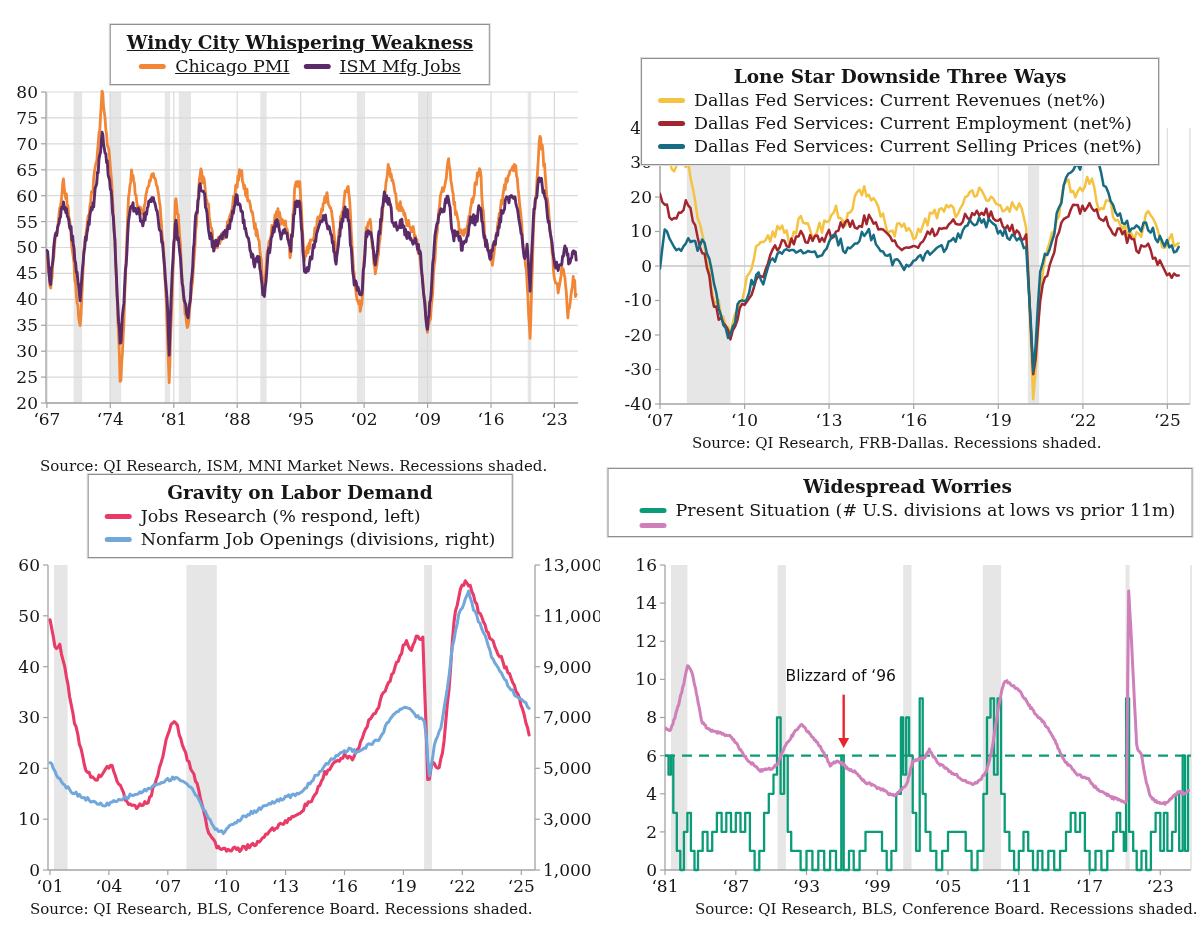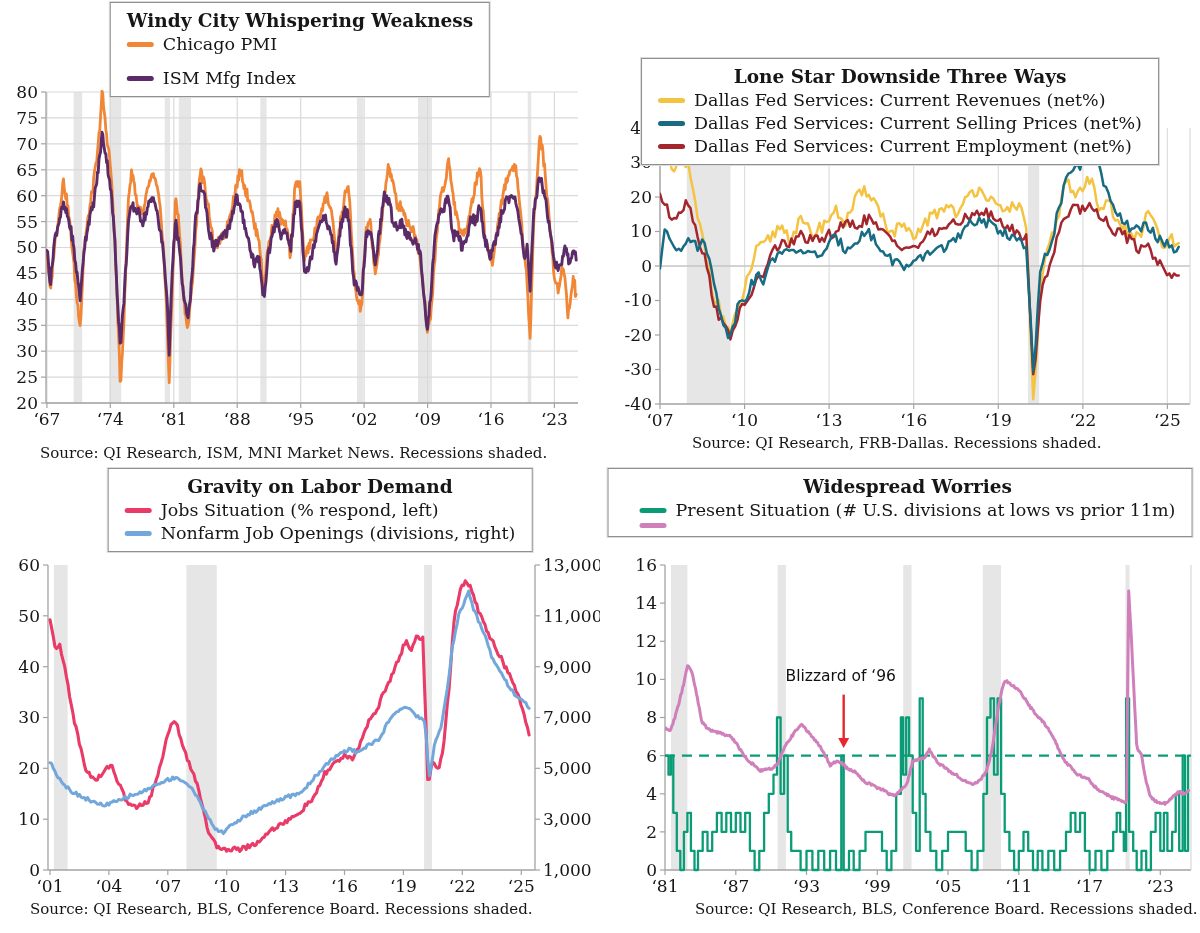--- a/index.html
+++ b/index.html
@@ -4,21 +4,21 @@
 <style>
   html,body{margin:0;padding:0;width:1200px;height:933px;overflow:hidden;background:#ffffff;
     font-family:"DejaVu Serif","Liberation Serif",serif;color:#161616;}
   .grid{display:grid;grid-template-columns:600px 600px;grid-template-rows:466px 467px;width:1200px;height:933px;}
   .panel{position:relative;background:#fff;}
   svg.plot{position:absolute;left:0;top:0;width:600px;display:block;}
   .titlebox{position:absolute;left:50%;transform:translateX(-50%);background:#fff;
     border:1.5px solid #8f8f8f;box-shadow:0 0 0 1px #dcdcdc;padding:7px 16px 8px;z-index:2;}
   .title{font-weight:bold;font-size:18.5px;text-align:center;white-space:nowrap;margin-bottom:3px;}
   .legend{display:flex;}
-  .legend.row{flex-direction:column;justify-content:center;gap:14px;}
+  .legend.row{flex-direction:row;justify-content:center;gap:14px;}
   .legend.column{flex-direction:column;align-items:flex-start;gap:3px;justify-content:center;}
   .lg{display:flex;align-items:center;gap:9px;font-size:17.5px;white-space:nowrap;}
   .sw{width:27px;height:5px;border-radius:2.5px;flex:none;}
   .src{position:absolute;font-size:15px;white-space:nowrap;z-index:1;}
   .tick{font-size:17px;fill:#161616;font-family:"DejaVu Serif","Liberation Serif",serif;}
   .anno{font-size:15.5px;fill:#111;font-family:"DejaVu Sans","Liberation Sans",sans-serif;}
 </style>
 </head>
 <body>
 
@@ -105,34 +105,34 @@
         <defs>
           <clipPath id="cp0">
             <rect x="46" y="90" width="532" height="315"></rect>
           </clipPath>
         </defs>
         <g clip-path="url(#cp0)">
           <path d="M46.9,255.1L47.7,262.2L48.4,272.1L49.2,274.4L49.9,286.0L50.7,288.0L51.4,280.6L52.2,276.7L52.9,259.5L53.7,257.9L54.5,247.7L55.2,237.8L56.0,233.7L56.7,233.7L57.5,229.2L58.2,222.6L59.0,214.1L59.7,208.6L60.5,205.5L61.3,200.8L62.0,193.6L62.8,182.5L63.5,178.8L64.3,189.3L65.0,193.8L65.8,198.9L66.5,194.0L67.3,207.8L68.0,205.6L68.8,216.8L69.6,219.9L70.3,226.0L71.1,236.4L71.8,246.9L72.6,252.0L73.3,257.5L74.1,263.7L74.8,280.5L75.6,283.6L76.4,295.5L77.1,302.8L77.9,305.1L78.6,316.6L79.4,322.2L80.1,325.7L80.9,316.7L81.6,301.6L82.4,284.7L83.1,268.2L83.9,249.8L84.7,245.4L85.4,238.1L86.2,232.0L86.9,226.9L87.7,219.0L88.4,215.3L89.2,216.3L89.9,205.9L90.7,201.7L91.5,191.6L92.2,193.0L93.0,191.1L93.7,177.2L94.5,171.3L95.2,167.2L96.0,162.7L96.7,162.2L97.5,151.8L98.2,143.3L99.0,132.5L99.8,130.2L100.5,117.0L101.3,104.5L102.0,91.0L102.8,93.6L103.5,106.5L104.3,112.6L105.0,117.5L105.8,129.2L106.6,134.4L107.3,145.2L108.1,146.8L108.8,149.5L109.6,157.3L110.3,166.3L111.1,175.3L111.8,183.7L112.6,200.1L113.3,212.3L114.1,229.2L114.9,238.9L115.6,262.4L116.4,278.9L117.1,295.9L117.9,322.4L118.6,335.0L119.4,355.8L120.1,381.4L120.9,380.6L121.7,362.7L122.4,353.4L123.2,336.3L123.9,323.9L124.7,295.7L125.4,280.9L126.2,255.8L126.9,238.0L127.7,216.3L128.5,197.8L129.2,193.0L130.0,185.2L130.7,182.2L131.5,169.8L132.2,175.6L133.0,175.4L133.7,180.8L134.5,183.8L135.2,194.7L136.0,194.8L136.8,202.2L137.5,207.6L138.3,206.1L139.0,206.9L139.8,215.2L140.5,207.4L141.3,210.8L142.0,213.4L142.8,214.0L143.6,210.4L144.3,206.0L145.1,203.3L145.8,195.5L146.6,192.2L147.3,188.2L148.1,187.0L148.8,185.8L149.6,180.3L150.3,181.1L151.1,176.9L151.9,174.1L152.6,174.7L153.4,173.6L154.1,178.0L154.9,178.2L155.6,180.0L156.4,185.2L157.1,185.9L157.9,190.4L158.7,195.2L159.4,201.6L160.2,206.8L160.9,216.3L161.7,227.8L162.4,237.6L163.2,244.0L163.9,255.4L164.7,274.4L165.4,285.5L166.2,299.9L167.0,321.5L167.7,342.3L168.5,364.4L169.2,382.8L170.0,360.0L170.7,332.8L171.5,314.3L172.2,294.4L173.0,268.8L173.8,251.8L174.5,230.1L175.3,201.9L176.0,198.6L176.8,206.9L177.5,213.9L178.3,214.8L179.0,226.3L179.8,238.0L180.5,245.5L181.3,266.8L182.1,277.9L182.8,285.3L183.6,300.0L184.3,300.9L185.1,314.4L185.8,315.2L186.6,323.6L187.3,327.6L188.1,325.4L188.9,319.3L189.6,309.5L190.4,300.8L191.1,294.3L191.9,286.0L192.6,281.9L193.4,267.6L194.1,257.8L194.9,248.0L195.6,231.4L196.4,225.4L197.2,210.5L197.9,206.9L198.7,189.8L199.4,179.3L200.2,174.8L200.9,168.9L201.7,171.4L202.4,182.9L203.2,176.7L204.0,178.6L204.7,183.5L205.5,193.5L206.2,199.0L207.0,201.2L207.7,205.0L208.5,203.9L209.2,216.2L210.0,221.7L210.7,226.7L211.5,228.0L212.3,231.1L213.0,246.1L213.8,250.6L214.5,244.7L215.3,240.6L216.0,240.7L216.8,247.5L217.5,247.7L218.3,237.4L219.1,237.2L219.8,243.6L220.6,239.8L221.3,233.7L222.1,233.4L222.8,233.1L223.6,238.7L224.3,235.8L225.1,230.4L225.9,234.2L226.6,232.2L227.4,221.7L228.1,226.3L228.9,219.5L229.6,216.5L230.4,214.5L231.1,212.8L231.9,209.5L232.6,206.3L233.4,196.5L234.2,197.3L234.9,196.1L235.7,185.5L236.4,184.8L237.2,187.2L237.9,176.0L238.7,180.1L239.4,169.6L240.2,175.6L241.0,171.1L241.7,170.4L242.5,181.5L243.2,183.2L244.0,188.8L244.7,185.3L245.5,194.8L246.2,196.3L247.0,189.2L247.7,200.8L248.5,200.5L249.3,200.6L250.0,203.3L250.8,208.7L251.5,212.0L252.3,211.7L253.0,216.2L253.8,222.6L254.5,228.7L255.3,223.6L256.1,235.5L256.8,229.3L257.6,235.1L258.3,239.2L259.1,241.0L259.8,249.7L260.6,257.1L261.3,259.3L262.1,275.3L262.8,280.4L263.6,288.0L264.4,282.0L265.1,278.1L265.9,270.2L266.6,257.7L267.4,250.6L268.1,249.9L268.9,241.6L269.6,240.3L270.4,240.3L271.2,234.6L271.9,225.3L272.7,231.4L273.4,227.0L274.2,226.1L274.9,214.8L275.7,218.0L276.4,212.0L277.2,215.2L277.9,208.6L278.7,216.8L279.5,212.3L280.2,216.4L281.0,224.3L281.7,219.0L282.5,220.0L283.2,220.7L284.0,225.1L284.7,222.0L285.5,220.9L286.3,231.2L287.0,228.6L287.8,232.7L288.5,241.0L289.3,244.5L290.0,257.8L290.8,253.4L291.5,240.6L292.3,235.5L293.0,213.6L293.8,208.6L294.6,188.7L295.3,185.1L296.1,182.0L296.8,186.4L297.6,181.3L298.3,182.2L299.1,186.9L299.8,181.6L300.6,196.8L301.4,208.2L302.1,223.1L302.9,237.0L303.6,249.2L304.4,260.3L305.1,251.7L305.9,256.2L306.6,251.0L307.4,246.7L308.1,252.9L308.9,243.5L309.7,248.5L310.4,239.8L311.2,240.2L311.9,239.9L312.7,239.8L313.4,240.1L314.2,235.4L314.9,228.0L315.7,229.8L316.5,230.0L317.2,220.2L318.0,216.9L318.7,217.6L319.5,219.0L320.2,215.5L321.0,213.1L321.7,208.7L322.5,210.7L323.2,203.5L324.0,203.2L324.8,196.8L325.5,202.6L326.3,195.9L327.0,192.6L327.8,199.1L328.5,204.6L329.3,205.7L330.0,207.9L330.8,208.0L331.6,211.6L332.3,217.8L333.1,222.5L333.8,231.0L334.6,239.3L335.3,249.1L336.1,260.4L336.8,250.7L337.6,245.9L338.4,238.2L339.1,229.7L339.9,231.8L340.6,216.5L341.4,219.5L342.1,211.9L342.9,211.9L343.6,205.9L344.4,197.1L345.1,190.9L345.9,191.4L346.7,191.8L347.4,187.5L348.2,186.4L348.9,194.1L349.7,201.0L350.4,213.2L351.2,231.4L351.9,242.5L352.7,255.1L353.5,268.7L354.2,273.3L355.0,285.4L355.7,289.4L356.5,296.0L357.2,300.5L358.0,300.7L358.7,303.9L359.5,300.5L360.2,311.3L361.0,306.2L361.8,304.3L362.5,293.5L363.3,272.7L364.0,261.3L364.8,253.3L365.5,241.1L366.3,227.4L367.0,229.5L367.8,224.5L368.6,222.2L369.3,222.6L370.1,219.3L370.8,224.1L371.6,237.8L372.3,247.7L373.1,249.1L373.8,263.4L374.6,266.5L375.3,273.8L376.1,268.6L376.9,264.8L377.6,257.5L378.4,254.9L379.1,244.7L379.9,239.8L380.6,233.1L381.4,224.8L382.1,218.9L382.9,207.4L383.7,200.1L384.4,195.1L385.2,192.3L385.9,183.2L386.7,178.9L387.4,174.2L388.2,164.4L388.9,168.8L389.7,168.4L390.4,176.9L391.2,174.1L392.0,180.9L392.7,180.0L393.5,183.6L394.2,187.7L395.0,192.7L395.7,193.7L396.5,202.2L397.2,208.7L398.0,205.4L398.8,210.5L399.5,204.0L400.3,201.6L401.0,210.6L401.8,207.3L402.5,209.6L403.3,210.2L404.0,215.2L404.8,213.4L405.5,217.3L406.3,222.1L407.1,225.7L407.8,225.5L408.6,220.3L409.3,226.3L410.1,226.9L410.8,229.8L411.6,231.8L412.3,230.5L413.1,226.5L413.9,230.9L414.6,238.8L415.4,235.7L416.1,239.3L416.9,239.5L417.6,250.1L418.4,253.3L419.1,251.1L419.9,257.2L420.6,262.5L421.4,272.7L422.2,275.5L422.9,280.9L423.7,293.7L424.4,298.7L425.2,301.8L425.9,315.1L426.7,324.5L427.4,332.4L428.2,326.7L429.0,323.4L429.7,319.1L430.5,319.3L431.2,307.7L432.0,299.9L432.7,293.1L433.5,273.2L434.2,265.3L435.0,260.2L435.8,244.2L436.5,236.4L437.3,231.5L438.0,220.1L438.8,210.3L439.5,207.3L440.3,196.6L441.0,193.5L441.8,191.2L442.5,187.6L443.3,191.3L444.1,188.4L444.8,185.8L445.6,181.1L446.3,178.1L447.1,168.2L447.8,162.3L448.6,158.7L449.3,166.6L450.1,170.0L450.9,180.8L451.6,184.2L452.4,190.2L453.1,193.7L453.9,204.5L454.6,202.1L455.4,214.5L456.1,211.4L456.9,214.4L457.6,218.7L458.4,221.7L459.2,231.6L459.9,232.7L460.7,229.7L461.4,230.4L462.2,234.3L462.9,230.8L463.7,235.4L464.4,229.5L465.2,230.9L466.0,232.7L466.7,228.6L467.5,226.0L468.2,221.0L469.0,216.0L469.7,215.8L470.5,208.4L471.2,204.9L472.0,198.8L472.7,202.4L473.5,197.2L474.3,194.8L475.0,183.2L475.8,182.3L476.5,184.5L477.3,172.8L478.0,176.5L478.8,173.2L479.5,168.6L480.3,170.6L481.1,177.2L481.8,196.4L482.6,207.6L483.3,211.1L484.1,224.4L484.8,239.8L485.6,242.8L486.3,242.7L487.1,244.4L487.8,250.1L488.6,249.9L489.4,252.8L490.1,250.3L490.9,257.4L491.6,260.9L492.4,265.3L493.1,259.6L493.9,254.3L494.6,247.6L495.4,242.0L496.2,235.6L496.9,234.3L497.7,223.8L498.4,221.0L499.2,213.5L499.9,217.0L500.7,205.9L501.4,200.2L502.2,204.1L502.9,195.0L503.7,190.6L504.5,184.7L505.2,189.5L506.0,178.6L506.7,182.6L507.5,181.1L508.2,175.6L509.0,175.6L509.7,171.6L510.5,170.3L511.3,170.0L512.0,168.7L512.8,166.5L513.5,170.9L514.3,164.4L515.0,169.1L515.8,165.7L516.5,176.1L517.3,178.2L518.0,188.2L518.8,195.0L519.6,204.0L520.3,209.7L521.1,217.9L521.8,224.5L522.6,239.6L523.3,248.8L524.1,248.7L524.8,257.9L525.6,265.8L526.4,270.5L527.1,283.8L527.9,297.1L528.6,314.0L529.4,326.2L530.1,338.4L530.9,315.6L531.6,289.6L532.4,265.6L533.2,236.3L533.9,219.3L534.7,206.5L535.4,197.8L536.2,195.0L536.9,182.0L537.7,169.3L538.4,157.5L539.2,142.1L539.9,136.4L540.7,137.9L541.5,149.2L542.2,144.8L543.0,152.0L543.7,166.1L544.5,163.7L545.2,174.3L546.0,185.3L546.7,196.3L547.5,198.7L548.3,206.2L549.0,215.7L549.8,227.5L550.5,233.5L551.3,238.6L552.0,251.8L552.8,256.1L553.5,271.0L554.3,277.7L555.0,281.0L555.8,283.2L556.6,283.3L557.3,283.3L558.1,293.0L558.8,288.6L559.6,284.9L560.3,280.3L561.1,275.7L561.8,266.1L562.6,270.9L563.4,269.3L564.1,274.4L564.9,277.5L565.6,285.6L566.4,293.3L567.1,306.1L567.9,317.9L568.6,308.2L569.4,308.3L570.1,303.8L570.9,295.9L571.7,289.7L572.4,286.5L573.2,276.4L573.9,282.8L574.7,280.4L575.4,296.5L576.2,294.4" fill="none" stroke="#F08636" stroke-width="2.8" stroke-linejoin="round" stroke-linecap="round"></path>
           <path d="M46.9,250.5L47.7,251.7L48.4,262.2L49.2,275.0L49.9,281.8L50.7,284.5L51.4,268.5L52.2,265.5L52.9,261.3L53.7,247.5L54.5,240.1L55.2,235.0L56.0,232.7L56.7,235.6L57.5,227.9L58.2,225.2L59.0,223.2L59.7,218.3L60.5,217.1L61.3,208.7L62.0,206.9L62.8,208.3L63.5,202.0L64.3,209.2L65.0,207.2L65.8,212.5L66.5,208.7L67.3,216.3L68.0,217.2L68.8,220.6L69.6,227.4L70.3,229.1L71.1,226.6L71.8,240.2L72.6,236.0L73.3,244.0L74.1,249.1L74.8,260.1L75.6,262.9L76.4,272.6L77.1,272.3L77.9,281.5L78.6,285.5L79.4,293.7L80.1,300.7L80.9,289.1L81.6,280.3L82.4,269.3L83.1,262.9L83.9,252.7L84.7,247.7L85.4,237.2L86.2,240.3L86.9,233.2L87.7,229.1L88.4,221.8L89.2,224.6L89.9,215.0L90.7,211.0L91.5,207.2L92.2,209.9L93.0,202.8L93.7,206.9L94.5,196.0L95.2,187.9L96.0,186.0L96.7,183.7L97.5,172.2L98.2,172.7L99.0,159.0L99.8,154.4L100.5,152.5L101.3,141.2L102.0,132.3L102.8,134.4L103.5,143.8L104.3,148.4L105.0,152.9L105.8,153.7L106.6,162.7L107.3,160.7L108.1,174.6L108.8,177.5L109.6,179.9L110.3,189.0L111.1,190.5L111.8,198.8L112.6,213.2L113.3,216.6L114.1,230.6L114.9,240.4L115.6,259.6L116.4,276.4L117.1,294.1L117.9,307.3L118.6,321.9L119.4,328.0L120.1,343.2L120.9,342.6L121.7,327.9L122.4,315.7L123.2,308.1L123.9,303.4L124.7,284.4L125.4,270.2L126.2,263.7L126.9,252.3L127.7,234.4L128.5,221.5L129.2,216.5L130.0,211.1L130.7,207.2L131.5,206.0L132.2,207.2L133.0,202.7L133.7,211.2L134.5,209.0L135.2,208.3L136.0,211.1L136.8,213.9L137.5,212.3L138.3,208.2L139.0,209.4L139.8,214.4L140.5,221.0L141.3,221.9L142.0,221.3L142.8,225.9L143.6,221.5L144.3,213.7L145.1,220.0L145.8,212.3L146.6,214.4L147.3,208.0L148.1,206.6L148.8,201.3L149.6,201.5L150.3,199.8L151.1,201.6L151.9,197.6L152.6,198.1L153.4,197.7L154.1,201.8L154.9,203.1L155.6,206.4L156.4,210.2L157.1,210.9L157.9,216.2L158.7,224.3L159.4,229.8L160.2,230.6L160.9,231.8L161.7,242.4L162.4,242.1L163.2,251.1L163.9,259.4L164.7,268.1L165.4,279.4L166.2,288.1L167.0,298.9L167.7,310.9L168.5,337.1L169.2,355.2L170.0,330.8L170.7,309.1L171.5,289.3L172.2,271.7L173.0,259.1L173.8,242.6L174.5,238.2L175.3,224.0L176.0,220.2L176.8,228.2L177.5,239.8L178.3,237.6L179.0,244.9L179.8,252.6L180.5,257.9L181.3,270.7L182.1,283.7L182.8,286.3L183.6,294.9L184.3,300.2L185.1,302.8L185.8,304.5L186.6,313.3L187.3,315.9L188.1,317.8L188.9,309.1L189.6,304.1L190.4,299.2L191.1,283.5L191.9,276.3L192.6,268.7L193.4,248.8L194.1,243.5L194.9,226.5L195.6,215.6L196.4,212.4L197.2,212.8L197.9,200.4L198.7,198.2L199.4,186.0L200.2,183.7L200.9,190.5L201.7,190.9L202.4,191.3L203.2,191.2L204.0,192.6L204.7,194.5L205.5,207.5L206.2,208.6L207.0,212.9L207.7,221.8L208.5,229.7L209.2,234.0L210.0,238.8L210.7,233.2L211.5,236.3L212.3,247.0L213.0,241.0L213.8,251.1L214.5,246.8L215.3,246.0L216.0,240.2L216.8,245.7L217.5,245.7L218.3,242.4L219.1,238.7L219.8,237.4L220.6,236.3L221.3,235.6L222.1,239.0L222.8,234.0L223.6,232.2L224.3,233.8L225.1,230.6L225.9,237.2L226.6,237.1L227.4,229.2L228.1,225.7L228.9,226.2L229.6,228.6L230.4,219.6L231.1,221.2L231.9,217.1L232.6,210.9L233.4,213.4L234.2,207.1L234.9,205.2L235.7,197.3L236.4,194.7L237.2,195.3L237.9,204.6L238.7,203.6L239.4,203.6L240.2,205.1L241.0,211.4L241.7,210.9L242.5,212.0L243.2,222.9L244.0,220.0L244.7,228.9L245.5,228.0L246.2,232.9L247.0,236.5L247.7,237.4L248.5,238.4L249.3,243.3L250.0,250.1L250.8,252.1L251.5,257.2L252.3,253.8L253.0,255.2L253.8,264.1L254.5,267.0L255.3,262.2L256.1,258.8L256.8,257.7L257.6,256.3L258.3,262.1L259.1,256.9L259.8,268.2L260.6,271.9L261.3,279.1L262.1,284.8L262.8,294.9L263.6,293.6L264.4,296.4L265.1,287.8L265.9,282.1L266.6,273.1L267.4,262.3L268.1,252.7L268.9,248.0L269.6,252.7L270.4,246.2L271.2,237.7L271.9,236.6L272.7,232.9L273.4,227.1L274.2,232.1L274.9,225.7L275.7,220.6L276.4,226.3L277.2,219.5L277.9,221.3L278.7,225.7L279.5,231.1L280.2,233.4L281.0,239.1L281.7,234.5L282.5,233.8L283.2,230.5L284.0,232.8L284.7,229.3L285.5,233.1L286.3,233.0L287.0,232.9L287.8,239.5L288.5,240.4L289.3,244.9L290.0,245.2L290.8,251.4L291.5,234.7L292.3,236.4L293.0,228.8L293.8,214.8L294.6,214.0L295.3,202.2L296.1,206.7L296.8,201.0L297.6,206.5L298.3,201.6L299.1,201.1L299.8,202.8L300.6,214.8L301.4,227.9L302.1,233.2L302.9,251.5L303.6,257.9L304.4,271.5L305.1,272.1L305.9,272.5L306.6,269.9L307.4,267.6L308.1,271.1L308.9,268.5L309.7,261.7L310.4,256.9L311.2,257.9L311.9,258.9L312.7,250.2L313.4,244.8L314.2,247.6L314.9,240.7L315.7,241.8L316.5,234.2L317.2,231.8L318.0,229.1L318.7,226.8L319.5,224.6L320.2,221.1L321.0,221.2L321.7,221.8L322.5,220.9L323.2,215.8L324.0,219.5L324.8,215.7L325.5,215.1L326.3,222.8L327.0,224.5L327.8,228.9L328.5,226.1L329.3,227.0L330.0,230.3L330.8,234.5L331.6,234.9L332.3,243.0L333.1,241.6L333.8,252.0L334.6,252.3L335.3,260.9L336.1,264.2L336.8,256.0L337.6,250.6L338.4,244.8L339.1,236.9L339.9,236.1L340.6,222.5L341.4,228.0L342.1,218.9L342.9,221.3L343.6,212.2L344.4,210.6L345.1,206.9L345.9,217.0L346.7,210.4L347.4,209.6L348.2,220.8L348.9,220.1L349.7,231.0L350.4,245.0L351.2,247.4L351.9,257.3L352.7,271.5L353.5,276.5L354.2,285.0L355.0,280.6L355.7,281.0L356.5,283.5L357.2,290.4L358.0,287.2L358.7,289.7L359.5,294.0L360.2,294.8L361.0,294.9L361.8,294.3L362.5,287.5L363.3,269.8L364.0,266.9L364.8,256.7L365.5,243.0L366.3,232.3L367.0,236.7L367.8,230.7L368.6,231.0L369.3,233.4L370.1,234.2L370.8,232.4L371.6,236.6L372.3,241.1L373.1,247.5L373.8,254.2L374.6,261.3L375.3,264.9L376.1,258.3L376.9,254.0L377.6,249.4L378.4,235.5L379.1,231.1L379.9,233.8L380.6,219.2L381.4,220.7L382.1,208.1L382.9,206.1L383.7,197.6L384.4,191.9L385.2,199.1L385.9,201.3L386.7,195.7L387.4,202.2L388.2,204.3L388.9,198.5L389.7,202.9L390.4,204.6L391.2,208.1L392.0,221.5L392.7,222.7L393.5,223.3L394.2,226.4L395.0,222.8L395.7,222.6L396.5,226.6L397.2,230.1L398.0,227.0L398.8,227.9L399.5,227.1L400.3,220.4L401.0,227.7L401.8,219.1L402.5,225.7L403.3,227.5L404.0,226.1L404.8,234.9L405.5,229.1L406.3,236.2L407.1,238.4L407.8,232.3L408.6,235.3L409.3,232.9L410.1,239.3L410.8,238.3L411.6,240.4L412.3,241.9L413.1,244.2L413.9,242.3L414.6,240.1L415.4,238.3L416.1,242.6L416.9,245.1L417.6,249.2L418.4,244.4L419.1,253.5L419.9,250.8L420.6,253.5L421.4,268.1L422.2,276.8L422.9,285.8L423.7,294.2L424.4,299.7L425.2,309.1L425.9,319.2L426.7,326.0L427.4,329.4L428.2,318.7L429.0,315.9L429.7,302.3L430.5,300.1L431.2,292.0L432.0,278.0L432.7,263.6L433.5,257.7L434.2,246.1L435.0,235.0L435.8,230.4L436.5,225.9L437.3,222.8L438.0,222.8L438.8,214.5L439.5,214.6L440.3,210.4L441.0,208.8L441.8,209.2L442.5,212.1L443.3,210.8L444.1,211.4L444.8,204.3L445.6,199.0L446.3,202.9L447.1,196.2L447.8,196.3L448.6,199.8L449.3,204.8L450.1,207.2L450.9,220.1L451.6,228.4L452.4,231.5L453.1,234.4L453.9,240.9L454.6,230.6L455.4,234.5L456.1,235.6L456.9,232.0L457.6,232.0L458.4,236.5L459.2,240.4L459.9,236.5L460.7,239.2L461.4,250.4L462.2,250.4L462.9,241.9L463.7,243.8L464.4,241.7L465.2,240.8L466.0,241.8L466.7,238.1L467.5,235.1L468.2,235.4L469.0,226.4L469.7,223.9L470.5,216.9L471.2,216.9L472.0,221.3L472.7,222.8L473.5,214.6L474.3,223.0L475.0,225.0L475.8,216.3L476.5,221.7L477.3,220.6L478.0,211.5L478.8,205.8L479.5,208.9L480.3,208.1L481.1,210.0L481.8,221.5L482.6,222.2L483.3,232.0L484.1,237.7L484.8,235.9L485.6,246.5L486.3,239.9L487.1,243.8L487.8,250.4L488.6,251.0L489.4,256.3L490.1,259.3L490.9,258.0L491.6,250.0L492.4,250.8L493.1,244.9L493.9,242.5L494.6,241.2L495.4,244.5L496.2,234.9L496.9,233.0L497.7,235.3L498.4,226.8L499.2,227.9L499.9,218.4L500.7,222.0L501.4,210.5L502.2,210.9L502.9,213.3L503.7,210.7L504.5,209.2L505.2,200.8L506.0,198.2L506.7,196.7L507.5,197.5L508.2,197.6L509.0,202.7L509.7,196.4L510.5,196.8L511.3,195.6L512.0,196.0L512.8,197.9L513.5,198.4L514.3,196.9L515.0,197.0L515.8,203.0L516.5,206.1L517.3,208.6L518.0,212.3L518.8,218.9L519.6,223.3L520.3,227.6L521.1,233.5L521.8,234.4L522.6,243.1L523.3,250.2L524.1,256.8L524.8,258.4L525.6,253.6L526.4,251.4L527.1,244.3L527.9,255.4L528.6,266.8L529.4,279.0L530.1,291.2L530.9,272.2L531.6,255.5L532.4,240.3L533.2,222.5L533.9,208.9L534.7,208.9L535.4,198.8L536.2,198.5L536.9,196.5L537.7,186.1L538.4,179.6L539.2,177.9L539.9,179.7L540.7,181.4L541.5,178.5L542.2,185.3L543.0,192.8L543.7,190.3L544.5,195.7L545.2,198.1L546.0,199.8L546.7,207.8L547.5,216.8L548.3,222.4L549.0,221.3L549.8,229.9L550.5,234.3L551.3,238.9L552.0,242.6L552.8,250.9L553.5,256.2L554.3,260.9L555.0,266.1L555.8,267.9L556.6,262.2L557.3,266.0L558.1,270.6L558.8,266.7L559.6,265.0L560.3,264.7L561.1,265.0L561.8,264.4L562.6,256.1L563.4,256.2L564.1,250.1L564.9,245.9L565.6,248.6L566.4,248.5L567.1,255.0L567.9,253.7L568.6,264.0L569.4,263.3L570.1,262.5L570.9,258.4L571.7,257.9L572.4,252.4L573.2,250.9L573.9,251.0L574.7,254.0L575.4,251.9L576.2,260.1" fill="none" stroke="#5B2A68" stroke-width="2.9" stroke-linejoin="round" stroke-linecap="round"></path>
         </g>
       </svg>
-    <div class="titlebox" style="top: 2px;">
+    <div class="titlebox" style="top: 24px; text-decoration: underline;">
       <div class="title">Windy City Whispering Weakness</div>
       <div class="legend row">
           <div class="lg">
             <span class="sw" style="background-color: rgb(240, 134, 54);"></span>
             <span>Chicago PMI</span>
           </div>
           <div class="lg">
             <span class="sw" style="background-color: rgb(91, 42, 104);"></span>
-            <span>ISM Mfg Index</span>
+            <span>ISM Mfg Jobs</span>
           </div>
         </div>
     </div>
-    <div class="src" style="left: 40px; top: 444px; text-align: right;">Source: QI Research, ISM, MNI Market News. Recessions shaded.</div>
+    <div class="src" style="left: 40px; top: 457px; text-align: right;">Source: QI Research, ISM, MNI Market News. Recessions shaded.</div>
   </div>
 
   <div class="panel">
     <svg class="plot" viewBox="0 0 600 466" style="height: 466px;">
         <rect x="86.8" y="128" width="43.7" height="276" fill="#E6E6E6"></rect>
         <rect x="427.9" y="128" width="11.3" height="276" fill="#E6E6E6"></rect>
         <line x1="60.0" x2="60.0" y1="128" y2="404" stroke="#DEDEDE" stroke-width="1.2"></line>
         <line x1="144.6" x2="144.6" y1="128" y2="404" stroke="#DEDEDE" stroke-width="1.2"></line>
         <line x1="229.1" x2="229.1" y1="128" y2="404" stroke="#DEDEDE" stroke-width="1.2"></line>
         <line x1="313.7" x2="313.7" y1="128" y2="404" stroke="#DEDEDE" stroke-width="1.2"></line>
@@ -187,26 +187,26 @@
         </g>
       </svg>
     <div class="titlebox" style="top: 10px; margin-top: 48px;">
       <div class="title">Lone Star Downside Three Ways</div>
       <div class="legend column">
           <div class="lg">
             <span class="sw" style="background-color: rgb(245, 195, 66);"></span>
             <span>Dallas Fed Services: Current Revenues (net%)</span>
           </div>
           <div class="lg">
+            <span class="sw" style="background-color: rgb(163, 38, 46);"></span>
+            <span>Dallas Fed Services: Current Employment (net%)</span>
+          </div>
+          <div class="lg">
             <span class="sw" style="background-color: rgb(23, 107, 130);"></span>
             <span>Dallas Fed Services: Current Selling Prices (net%)</span>
-          </div>
-          <div class="lg">
-            <span class="sw" style="background-color: rgb(163, 38, 46);"></span>
-            <span>Dallas Fed Services: Current Employment (net%)</span>
           </div>
         </div>
     </div>
     <div class="src" style="left: 92px; top: 434px;">Source: QI Research, FRB-Dallas. Recessions shaded.</div>
   </div>
 
   <div class="panel">
     <svg class="plot" viewBox="0 0 600 467" style="height: 467px;">
         <rect x="53.9" y="99" width="13.7" height="305" fill="#E6E6E6"></rect>
         <rect x="186.4" y="99" width="30.4" height="305" fill="#E6E6E6"></rect>
@@ -263,26 +263,26 @@
         <defs>
           <clipPath id="cp2">
             <rect x="48" y="97" width="487" height="309"></rect>
           </clipPath>
         </defs>
         <g clip-path="url(#cp2)">
           <path d="M50.0,153.8L51.6,161.9L53.2,170.1L54.9,180.6L56.5,182.6L58.1,181.0L59.8,178.2L61.4,187.8L63.0,194.1L64.7,200.3L66.3,210.2L68.0,218.6L69.6,230.7L71.2,238.6L72.9,247.0L74.5,257.5L76.1,260.8L77.8,268.3L79.4,278.4L81.0,282.5L82.7,290.2L84.3,298.5L85.9,304.7L87.6,306.4L89.2,306.4L90.8,311.3L92.5,310.9L94.1,312.5L95.8,314.2L97.4,313.9L99.0,309.2L100.7,310.6L102.3,308.3L103.9,305.7L105.6,302.7L107.2,300.5L108.8,302.1L110.5,299.3L112.1,299.6L113.7,305.2L115.4,309.8L117.0,315.2L118.6,318.0L120.3,319.2L121.9,323.0L123.6,326.6L125.2,334.2L126.8,335.1L128.5,338.4L130.1,337.9L131.7,339.4L133.4,339.0L135.0,339.4L136.6,342.5L138.3,340.4L139.9,337.9L141.5,339.6L143.2,339.2L144.8,335.6L146.4,337.5L148.1,336.9L149.7,331.1L151.4,329.8L153.0,321.3L154.6,319.5L156.3,313.5L157.9,309.2L159.5,301.2L161.2,296.4L162.8,290.9L164.4,282.8L166.1,273.7L167.7,269.0L169.3,264.9L171.0,258.6L172.6,257.1L174.2,255.6L175.9,257.2L177.5,259.5L179.2,268.8L180.8,272.7L182.4,279.2L184.1,283.4L185.7,286.6L187.3,294.4L189.0,295.6L190.6,302.7L192.2,305.5L193.9,308.0L195.5,315.3L197.1,317.4L198.8,324.4L200.4,332.4L202.0,338.3L203.7,345.0L205.3,351.7L207.0,361.3L208.6,367.1L210.2,369.0L211.9,371.6L213.5,373.4L215.1,375.8L216.8,381.8L218.4,380.3L220.0,382.8L221.7,383.5L223.3,382.4L224.9,382.2L226.6,385.1L228.2,383.3L229.8,384.6L231.5,384.9L233.1,382.0L234.8,381.2L236.4,383.4L238.0,381.8L239.7,385.4L241.3,383.6L242.9,380.4L244.6,380.5L246.2,383.5L247.8,378.7L249.5,381.7L251.1,378.9L252.7,377.4L254.4,379.7L256.0,379.1L257.6,375.4L259.3,375.9L260.9,374.2L262.6,371.8L264.2,371.3L265.8,368.0L267.5,368.2L269.1,365.7L270.7,363.9L272.4,361.8L274.0,364.3L275.6,362.4L277.3,362.0L278.9,358.4L280.5,357.3L282.2,358.1L283.8,358.2L285.4,354.7L287.1,356.5L288.7,352.5L290.4,353.2L292.0,350.5L293.6,350.6L295.3,349.7L296.9,348.9L298.5,347.9L300.2,347.3L301.8,345.6L303.4,344.5L305.1,338.1L306.7,339.4L308.3,335.7L310.0,336.1L311.6,335.3L313.2,331.4L314.9,328.6L316.5,326.9L318.2,320.6L319.8,319.5L321.4,315.2L323.1,312.2L324.7,305.6L326.3,308.2L328.0,304.0L329.6,303.8L331.2,300.7L332.9,297.7L334.5,296.2L336.1,295.3L337.8,294.3L339.4,295.3L341.0,292.2L342.7,292.3L344.3,288.5L346.0,290.0L347.6,292.2L349.2,290.3L350.9,291.4L352.5,293.9L354.1,290.4L355.8,285.5L357.4,283.4L359.0,281.8L360.7,275.2L362.3,272.2L363.9,267.2L365.6,263.0L367.2,260.8L368.8,253.9L370.5,252.9L372.1,250.3L373.8,247.7L375.4,247.4L377.0,243.7L378.7,241.6L380.3,234.2L381.9,228.8L383.6,226.3L385.2,225.3L386.8,220.3L388.5,216.5L390.1,215.3L391.7,208.3L393.4,206.8L395.0,201.1L396.6,196.2L398.3,195.4L399.9,190.0L401.6,187.6L403.2,179.0L404.8,178.7L406.5,174.7L408.1,179.4L409.7,182.8L411.4,184.4L413.0,179.0L414.6,175.9L416.3,170.1L417.9,170.2L419.5,173.2L421.2,173.4L422.8,171.1L424.4,216.6L426.1,261.8L427.7,313.5L429.4,313.2L431.0,302.2L432.6,295.9L434.3,297.4L435.9,300.8L437.5,302.2L439.2,301.5L440.8,292.8L442.4,287.3L444.1,274.7L445.7,256.7L447.3,237.8L449.0,223.6L450.6,201.9L452.2,177.6L453.9,156.8L455.5,144.8L457.2,139.4L458.8,131.2L460.4,123.1L462.1,119.1L463.7,119.4L465.3,114.8L467.0,117.1L468.6,120.0L470.2,119.3L471.9,125.7L473.5,129.0L475.1,136.0L476.8,138.1L478.4,146.6L480.0,147.3L481.7,150.6L483.3,155.6L485.0,158.5L486.6,165.1L488.2,166.7L489.9,172.6L491.5,173.4L493.1,174.8L494.8,180.7L496.4,184.3L498.0,188.5L499.7,190.8L501.3,190.4L502.9,195.7L504.6,201.9L506.2,200.8L507.8,206.7L509.5,207.6L511.1,212.3L512.8,216.7L514.4,219.4L516.0,225.6L517.7,227.7L519.3,231.6L520.9,239.0L522.6,243.2L524.2,248.7L525.8,256.5L527.5,261.5L529.1,269.0" fill="none" stroke="#E93A68" stroke-width="3.1" stroke-linejoin="round" stroke-linecap="round"></path>
           <path d="M50.0,296.7L51.6,297.5L53.2,302.2L54.9,305.1L56.5,309.3L58.1,311.9L59.8,312.5L61.4,315.6L63.0,317.8L64.7,319.1L66.3,322.0L68.0,320.8L69.6,323.4L71.2,326.3L72.9,327.6L74.5,327.5L76.1,326.2L77.8,330.2L79.4,328.3L81.0,331.1L82.7,331.8L84.3,331.5L85.9,334.3L87.6,331.6L89.2,334.2L90.8,336.1L92.5,335.5L94.1,335.3L95.8,336.5L97.4,338.1L99.0,338.4L100.7,337.0L102.3,339.3L103.9,340.0L105.6,339.7L107.2,337.1L108.8,339.1L110.5,336.4L112.1,336.0L113.7,334.6L115.4,335.6L117.0,335.4L118.6,333.4L120.3,333.8L121.9,334.1L123.6,332.2L125.2,330.3L126.8,332.9L128.5,331.9L130.1,328.1L131.7,329.3L133.4,329.5L135.0,328.4L136.6,328.2L138.3,327.9L139.9,325.8L141.5,326.9L143.2,325.3L144.8,323.3L146.4,324.8L148.1,322.2L149.7,322.7L151.4,321.8L153.0,319.8L154.6,318.2L156.3,318.9L157.9,318.1L159.5,318.1L161.2,316.5L162.8,316.8L164.4,315.9L166.1,313.8L167.7,312.4L169.3,314.9L171.0,314.4L172.6,311.0L174.2,313.2L175.9,311.4L177.5,311.9L179.2,313.3L180.8,314.8L182.4,315.0L184.1,316.0L185.7,317.0L187.3,318.3L189.0,320.4L190.6,321.2L192.2,322.5L193.9,325.9L195.5,329.2L197.1,329.9L198.8,333.6L200.4,336.5L202.0,340.8L203.7,344.1L205.3,345.1L207.0,349.2L208.6,352.6L210.2,353.7L211.9,358.0L213.5,360.3L215.1,363.4L216.8,362.8L218.4,365.6L220.0,365.2L221.7,364.8L223.3,367.6L224.9,365.8L226.6,362.8L228.2,361.3L229.8,359.3L231.5,358.5L233.1,358.5L234.8,356.8L236.4,356.9L238.0,354.4L239.7,355.0L241.3,353.0L242.9,349.9L244.6,350.1L246.2,350.9L247.8,348.5L249.5,349.0L251.1,345.3L252.7,347.5L254.4,344.8L256.0,346.3L257.6,344.6L259.3,341.8L260.9,343.3L262.6,340.6L264.2,339.6L265.8,339.7L267.5,339.0L269.1,337.4L270.7,338.0L272.4,335.7L274.0,337.1L275.6,335.8L277.3,333.7L278.9,335.2L280.5,332.6L282.2,334.1L283.8,333.1L285.4,330.2L287.1,330.5L288.7,328.8L290.4,331.6L292.0,328.5L293.6,328.1L295.3,329.7L296.9,327.3L298.5,328.0L300.2,326.6L301.8,326.0L303.4,324.3L305.1,322.3L306.7,321.8L308.3,317.2L310.0,317.9L311.6,315.4L313.2,314.1L314.9,309.5L316.5,309.2L318.2,308.9L319.8,305.4L321.4,305.1L323.1,302.0L324.7,299.6L326.3,297.5L328.0,298.2L329.6,295.3L331.2,292.8L332.9,293.2L334.5,292.7L336.1,289.4L337.8,289.7L339.4,287.8L341.0,286.4L342.7,286.2L344.3,284.6L346.0,286.4L347.6,284.9L349.2,282.1L350.9,282.6L352.5,285.4L354.1,283.5L355.8,287.4L357.4,285.3L359.0,285.4L360.7,284.5L362.3,283.7L363.9,282.0L365.6,282.3L367.2,278.7L368.8,277.7L370.5,278.3L372.1,278.5L373.8,275.5L375.4,274.1L377.0,274.3L378.7,274.5L380.3,271.5L381.9,268.5L383.6,266.5L385.2,260.5L386.8,257.1L388.5,256.2L390.1,253.1L391.7,251.0L393.4,248.7L395.0,247.5L396.6,245.8L398.3,245.6L399.9,243.5L401.6,243.0L403.2,242.0L404.8,241.2L406.5,241.6L408.1,242.2L409.7,242.5L411.4,244.2L413.0,246.0L414.6,247.9L416.3,250.9L417.9,249.6L419.5,252.6L421.2,251.9L422.8,253.5L424.4,255.5L426.1,269.1L427.7,292.5L429.4,309.9L431.0,301.1L432.6,292.1L434.3,279.4L435.9,274.0L437.5,270.6L439.2,265.4L440.8,262.2L442.4,253.5L444.1,242.0L445.7,232.4L447.3,222.7L449.0,210.3L450.6,196.3L452.2,181.2L453.9,174.5L455.5,164.9L457.2,157.8L458.8,148.0L460.4,144.1L462.1,142.3L463.7,138.5L465.3,132.8L467.0,129.4L468.6,125.0L470.2,131.8L471.9,136.7L473.5,144.0L475.1,145.4L476.8,149.4L478.4,155.8L480.0,157.1L481.7,162.7L483.3,166.5L485.0,169.1L486.6,173.8L488.2,179.7L489.9,184.0L491.5,191.3L493.1,193.1L494.8,196.9L496.4,199.0L498.0,201.5L499.7,204.9L501.3,206.7L502.9,210.1L504.6,213.4L506.2,214.5L507.8,220.0L509.5,221.8L511.1,224.0L512.8,224.1L514.4,229.0L516.0,230.4L517.7,231.1L519.3,232.8L520.9,232.9L522.6,234.4L524.2,235.8L525.8,236.6L527.5,240.9L529.1,242.3" fill="none" stroke="#72A7DB" stroke-width="3" stroke-linejoin="round" stroke-linecap="round"></path>
         </g>
       </svg>
-    <div class="titlebox" style="top: 2px; margin-left: 20px;">
+    <div class="titlebox" style="top: 8px;">
       <div class="title">Gravity on Labor Demand</div>
       <div class="legend column">
           <div class="lg">
             <span class="sw" style="background-color: rgb(233, 58, 104);"></span>
-            <span>Jobs Situation (% respond, left)</span>
+            <span>Jobs Research (% respond, left)</span>
           </div>
           <div class="lg">
             <span class="sw" style="background-color: rgb(114, 167, 219);"></span>
             <span>Nonfarm Job Openings (divisions, right)</span>
           </div>
         </div>
     </div>
     <div class="src" style="left: 30px; top: 434px;">Source: QI Research, BLS, Conference Board. Recessions shaded.</div>
   </div>
 

